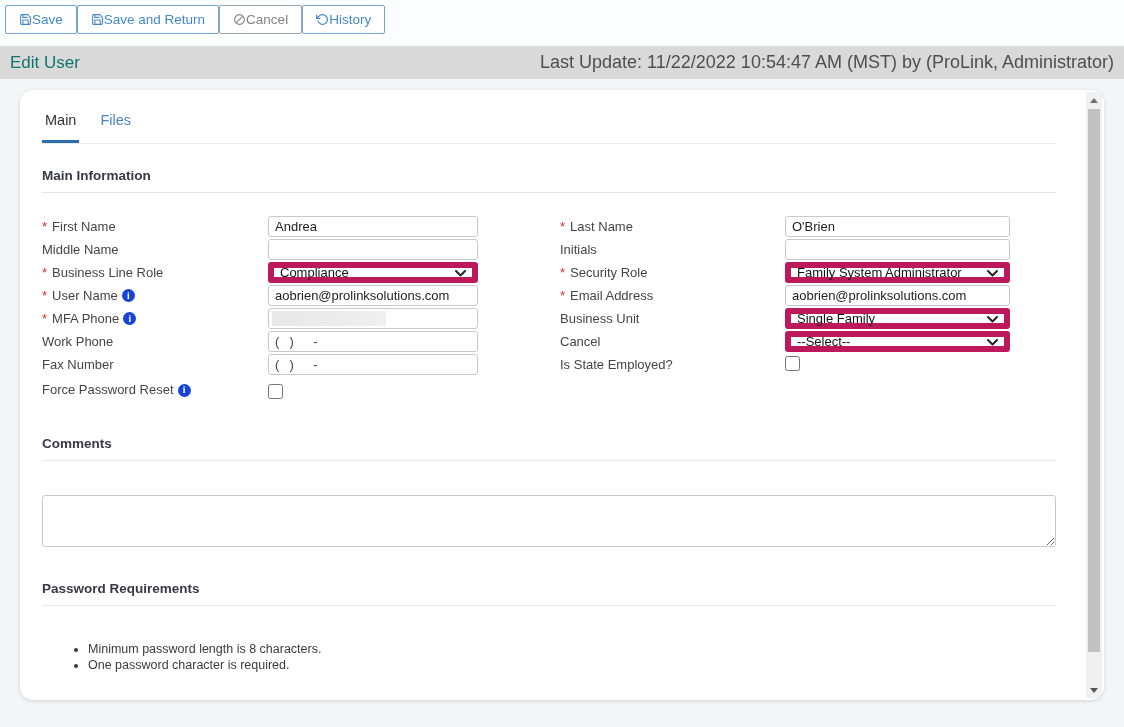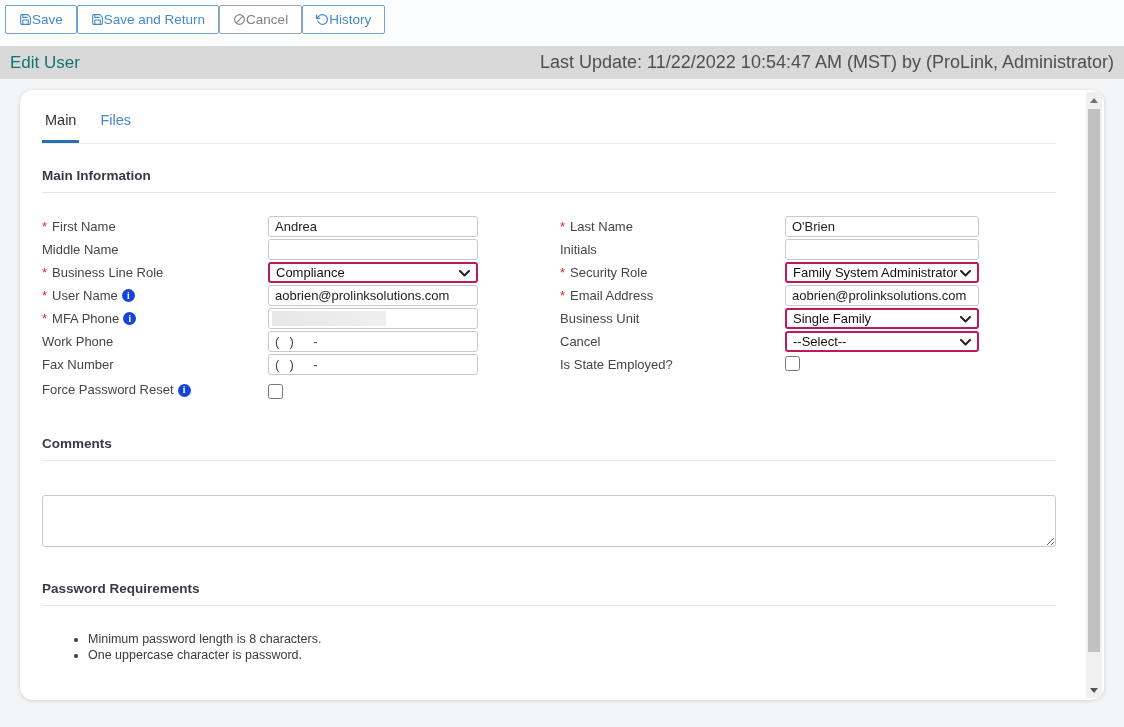--- a/index.html
+++ b/index.html
@@ -117,26 +117,26 @@
     width: 210px;
     height: 21px;
     border: 1px solid #c9c9c9;
     border-radius: 3px;
     padding: 0 6px;
     font-family: "Liberation Sans", sans-serif;
     font-size: 13px;
     color: #222;
     background: #fff;
   }
-  .col4 .tinput, .col4 .fselect { width: 194px; }
+  .col4 .tinput, .col4 .fselect { width: 225px; }
   .phone { color: #444; letter-spacing: 1px; }
   .fselect {
     width: 210px;
     height: 21px;
-    border: 2px solid #be185d;
+    border: 6px solid #be185d;
     border-radius: 3px;
     background: #fff;
     display: flex;
     align-items: center;
     justify-content: space-between;
     padding: 0 6px;
     font-size: 13px;
     color: #111;
     cursor: pointer;
   }
@@ -163,21 +163,21 @@
     border: 1px solid #c9c9c9;
     border-radius: 3px;
     font-family: "Liberation Sans", sans-serif;
     font-size: 13px;
     padding: 4px 6px;
     resize: both;
   }
 
   
   .pw-list {
-    margin-top: 26px;
+    margin-top: 36px;
     padding-left: 46px;
     font-size: 12.5px;
     color: #3b3b3b;
   }
   .pw-list li { margin-bottom: 1px; line-height: 15px; }
 
   
   .vscroll {
     position: absolute;
     top: 2px; right: 2px; bottom: 2px;
@@ -423,21 +423,21 @@
   </div>
 
   
   <div class="section-title" style="margin-top:28px;">Comments</div>
   <textarea class="comments-box" style=""></textarea>
 
   
   <div class="section-title" style="margin-top:30px;">Password Requirements</div>
   <ul class="pw-list">
     <li>Minimum password length is 8 characters.</li>
-    <li>One uppercase character is password.</li>
+    <li>One password character is required.</li>
 
   </ul>
 
   
   <div class="vscroll">
     <div class="sb-btn sb-up">
         <div class="tri-up"></div>
       </div>
     <div class="sb-thumb"></div>
     <div class="sb-btn sb-down">

